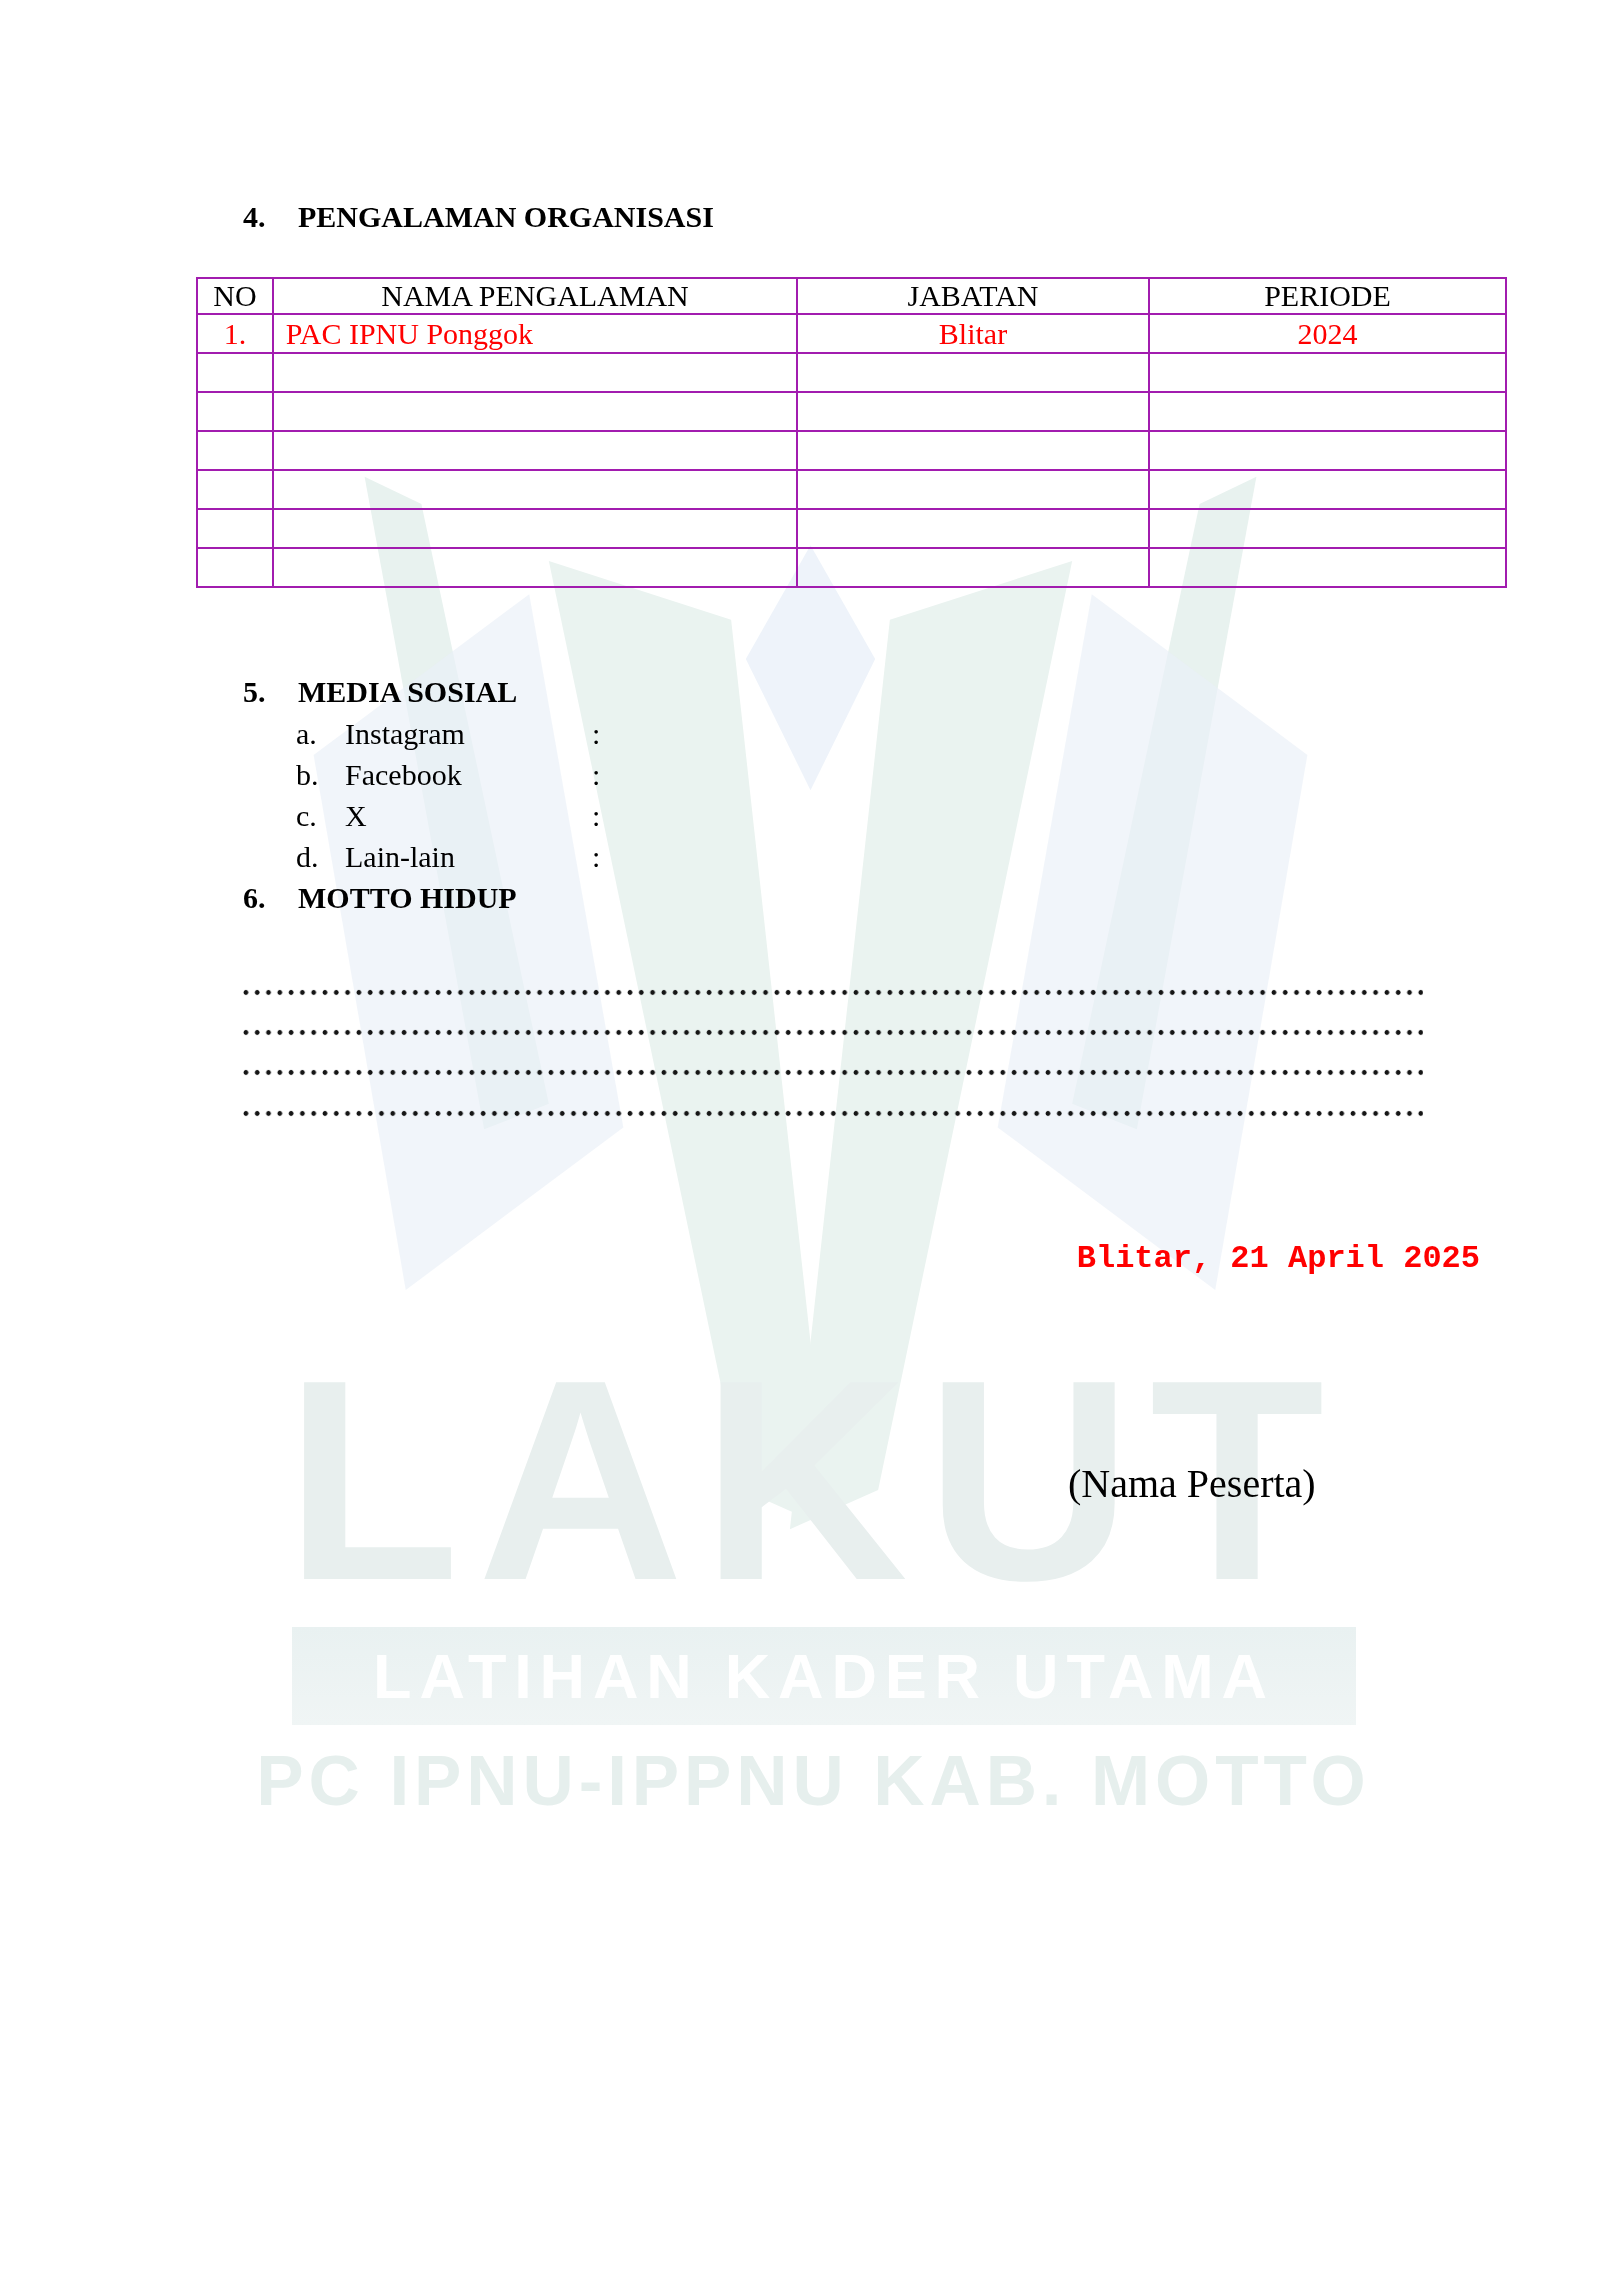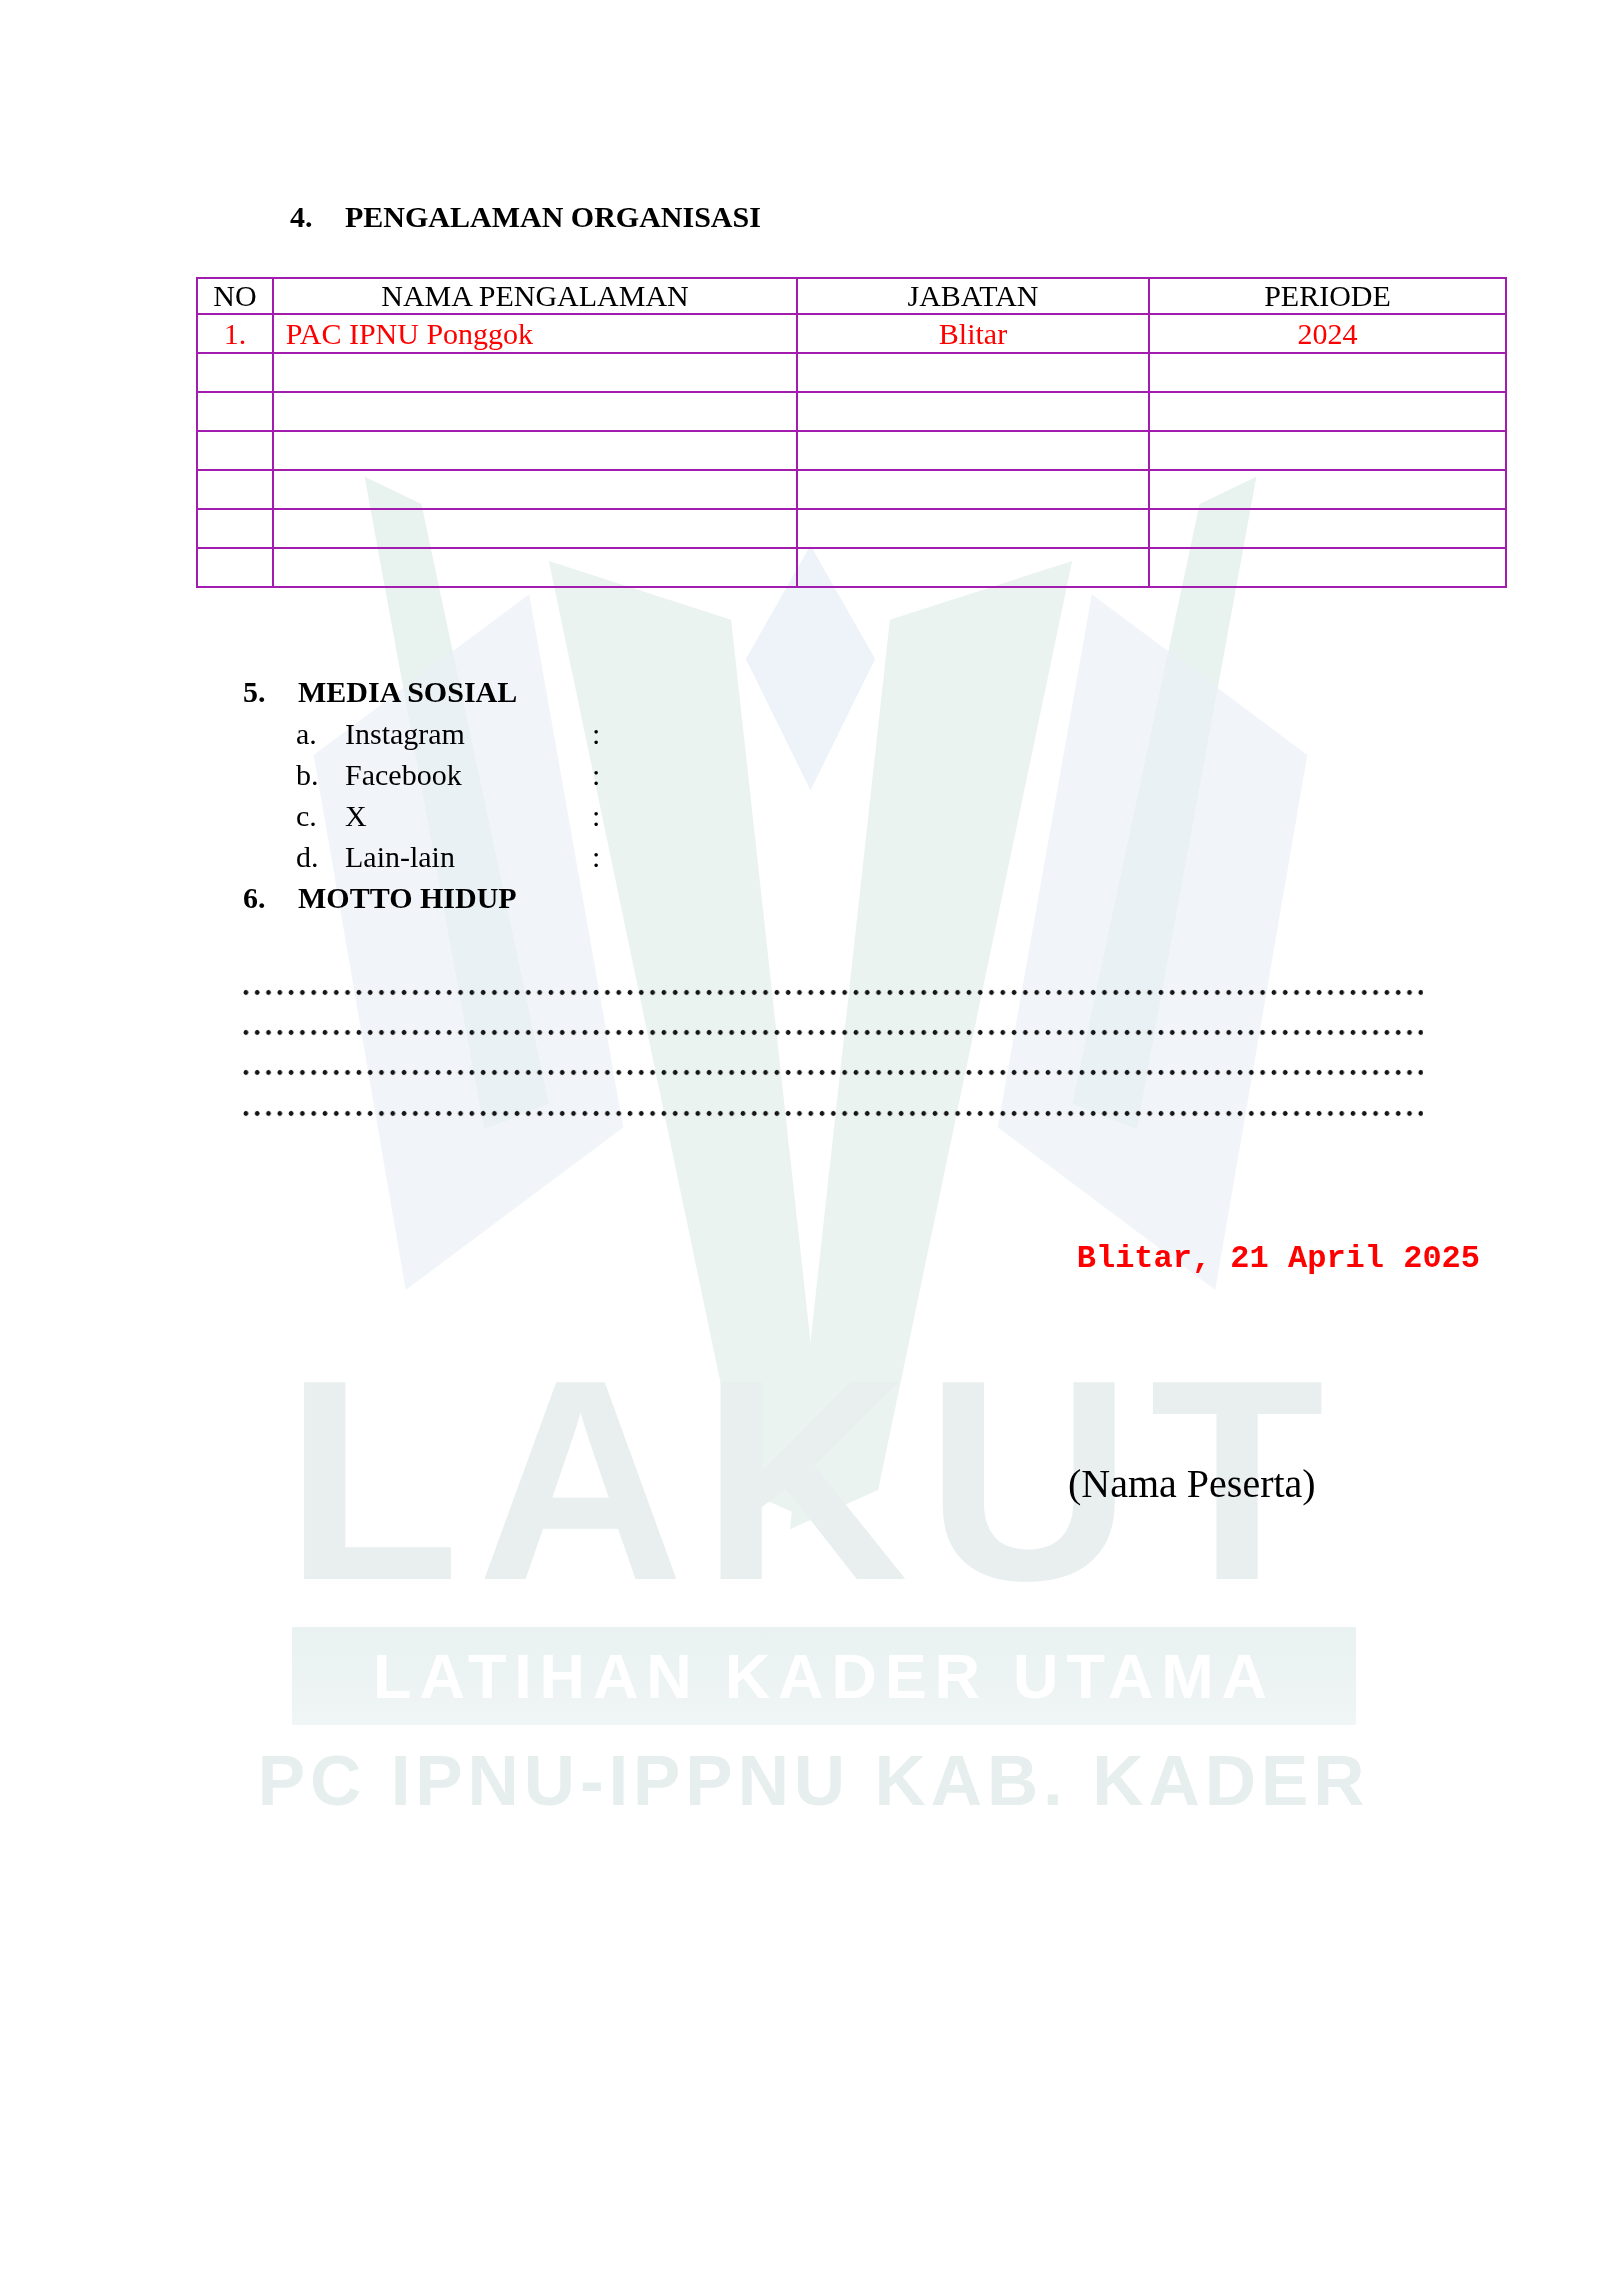--- a/index.html
+++ b/index.html
@@ -103,26 +103,26 @@
       <polygon points="560,572 746,632 848,1560 758,1520" fill="#eaf3f0"></polygon>
 
       <polygon points="1094,572 908,632 806,1560 896,1520" fill="#eaf3f0"></polygon>
 
       <polygon points="827,556 893,672 827,806 761,672" fill="#eef3fa"></polygon>
     </svg>
     <div class="wm-big">LAKUT</div>
     <div class="wm-band">
       <div class="wm-band-text">LATIHAN KADER UTAMA</div>
     </div>
-    <div class="wm-bottom">PC IPNU-IPPNU KAB. KADER</div>
+    <div class="wm-bottom">PC IPNU-IPPNU KAB. MOTTO</div>
   </div>
 
   <div class="content">
 
-    <div class="heading" style="left:243px;top:199px;margin-left:47px;">
+    <div class="heading" style="left:243px;top:199px;">
       <span class="num">4.</span><span>PENGALAMAN ORGANISASI</span>
     </div>
 
     <table class="org-table">
       <colgroup>
         <col style="width:76px">
           <col style="width:524px">
           <col style="width:352px">
           <col style="width:357px">
       </colgroup>

